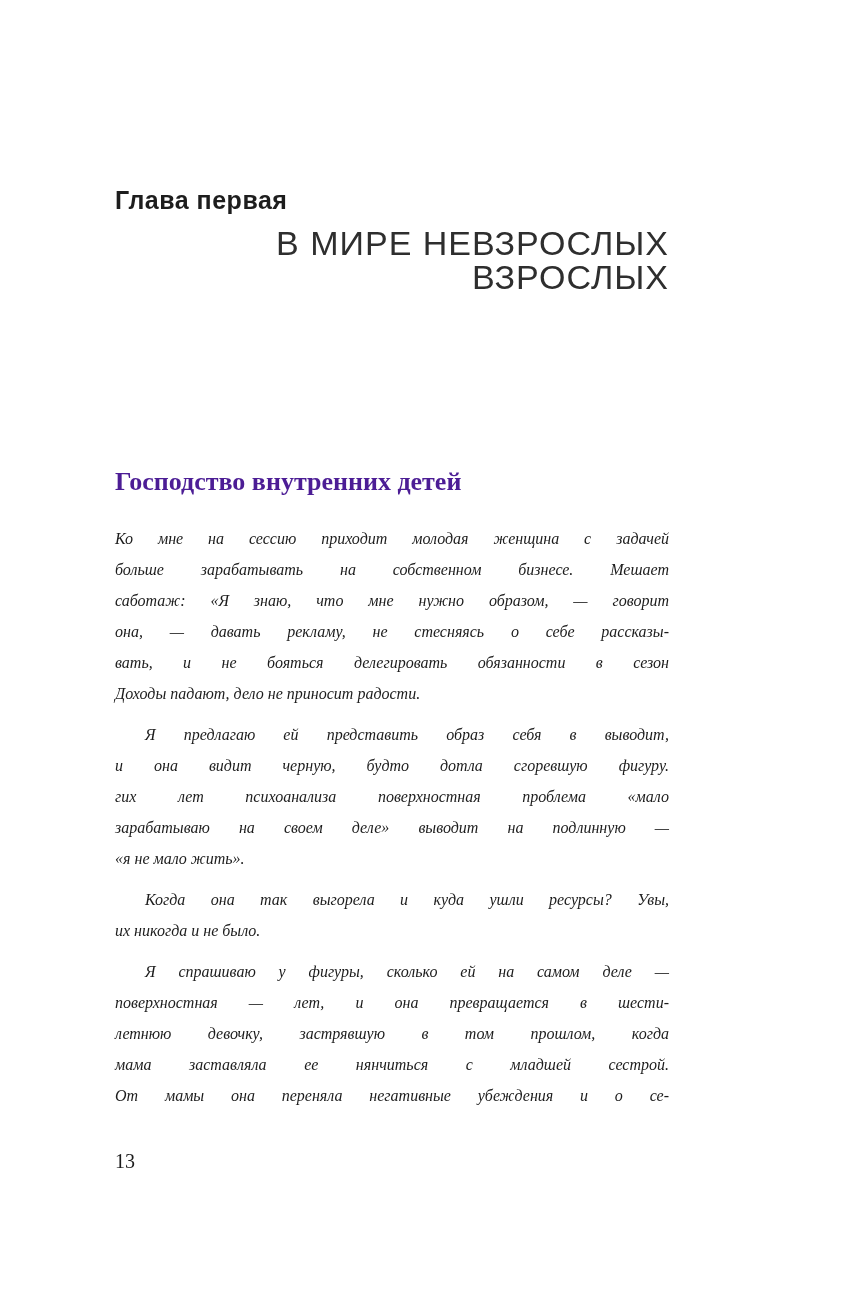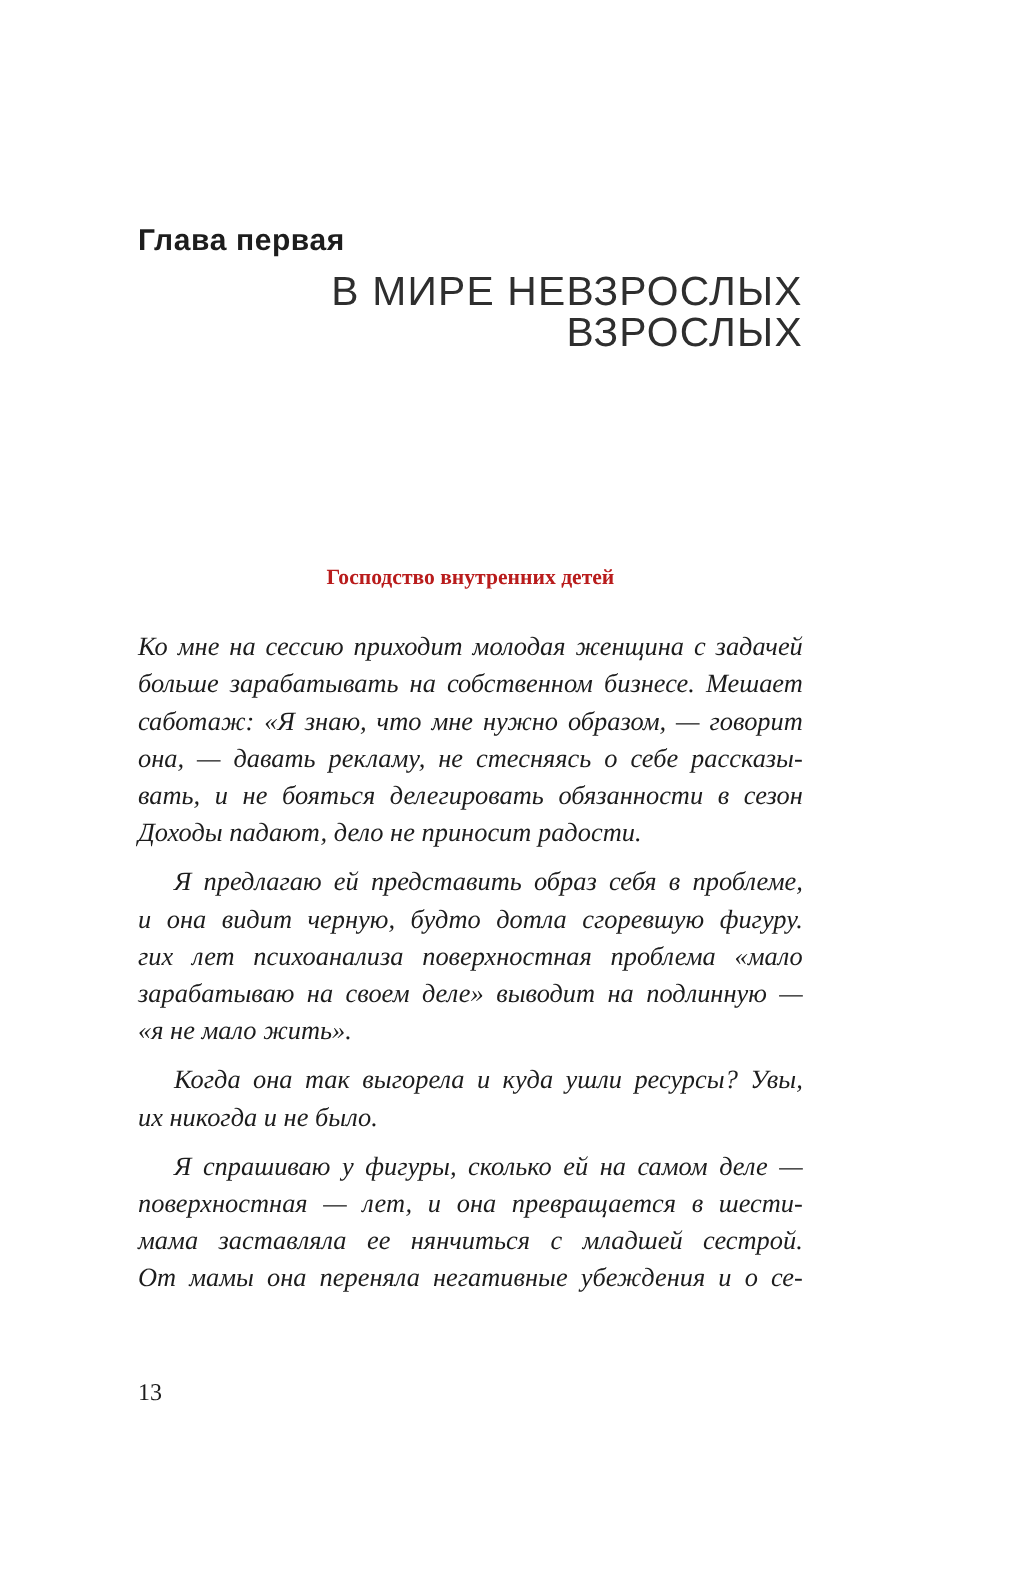--- a/index.html
+++ b/index.html
@@ -40,29 +40,28 @@
     font-size: 34px;
     line-height: 34px;
     letter-spacing: 1px;
     color: #2e2e2e;
     text-align: right;
   }
   .section-heading {
     margin: 173px 0 0 0;
     font-family: "Liberation Serif", serif;
     font-weight: 700;
-    font-size: 18px;
+    font-size: 26px;
     line-height: 29px;
-    color: #b91c1c;
-    text-align: center;
+    color: #4c1d95;
   }
   .body-text {
     margin-top: 27px;
     font-style: italic;
-    font-size: 22px;
+    font-size: 16px;
     line-height: 31px;
   }
   .para {
     margin: 0 0 10px 0;
   }
   .para .line {
     text-align: justify;
     text-align-last: justify;
   }
   .para .line.last {
@@ -93,32 +92,33 @@
     <div class="body-text">
         <div class="para">
           <div class="line">Ко мне на сессию приходит молодая женщина с задачей</div>
           <div class="line">больше зарабатывать на собственном бизнесе. Мешает</div>
           <div class="line">саботаж: «Я знаю, что мне нужно образом, — говорит</div>
           <div class="line">она, — давать рекламу, не стесняясь о себе рассказы-</div>
           <div class="line">вать, и не бояться делегировать обязанности в сезон</div>
           <div class="line last">Доходы падают, дело не приносит радости.</div>
         </div>
         <div class="para indent">
-          <div class="line">Я предлагаю ей представить образ себя в проблеме,</div>
+          <div class="line">Я предлагаю ей представить образ себя в выводит,</div>
           <div class="line">и она видит черную, будто дотла сгоревшую фигуру.</div>
           <div class="line">гих лет психоанализа поверхностная проблема «мало</div>
           <div class="line">зарабатываю на своем деле» выводит на подлинную —</div>
           <div class="line last">«я не мало жить».</div>
         </div>
         <div class="para indent">
           <div class="line">Когда она так выгорела и куда ушли ресурсы? Увы,</div>
           <div class="line last">их никогда и не было.</div>
         </div>
         <div class="para indent">
           <div class="line">Я спрашиваю у фигуры, сколько ей на самом деле —</div>
           <div class="line">поверхностная — лет, и она превращается в шести-</div>
+          <div class="line">летнюю девочку, застрявшую в том прошлом, когда</div>
           <div class="line">мама заставляла ее нянчиться с младшей сестрой.</div>
           <div class="line">От мамы она переняла негативные убеждения и о се-</div>
         </div>
       </div>
     <div class="page-number">13</div>
   </div>
 </div>
 
 </body></html>

